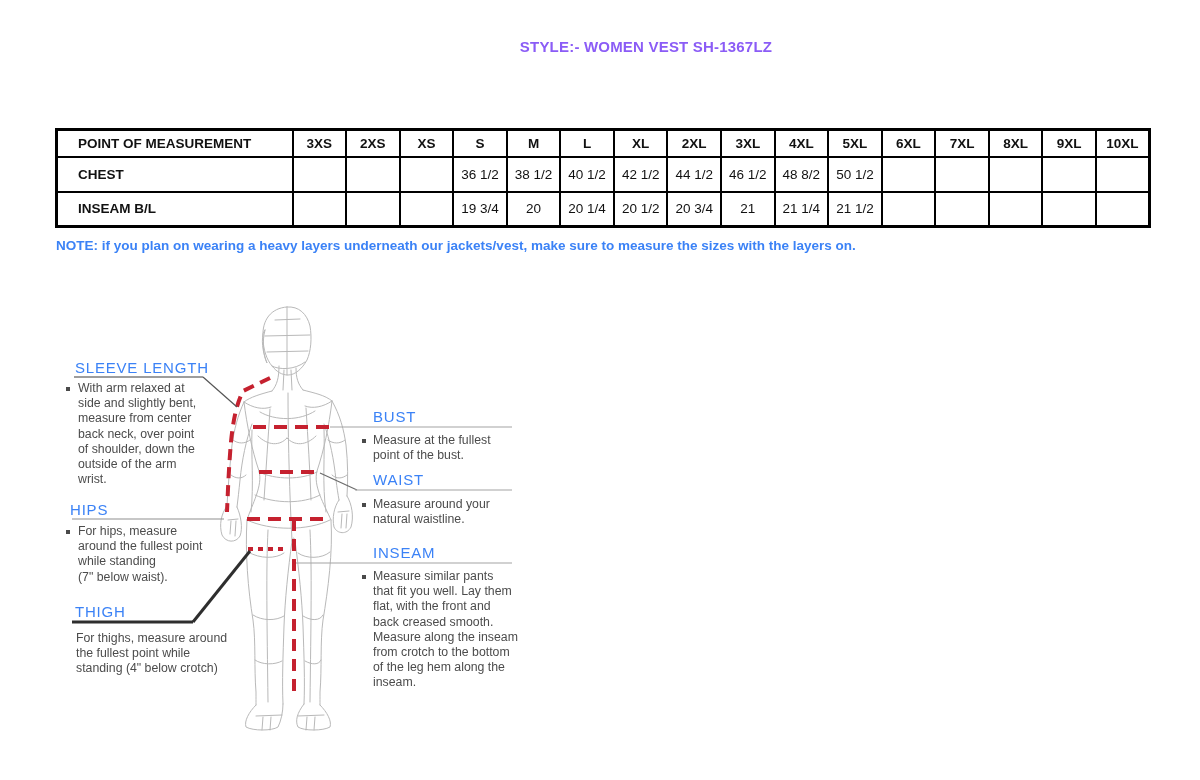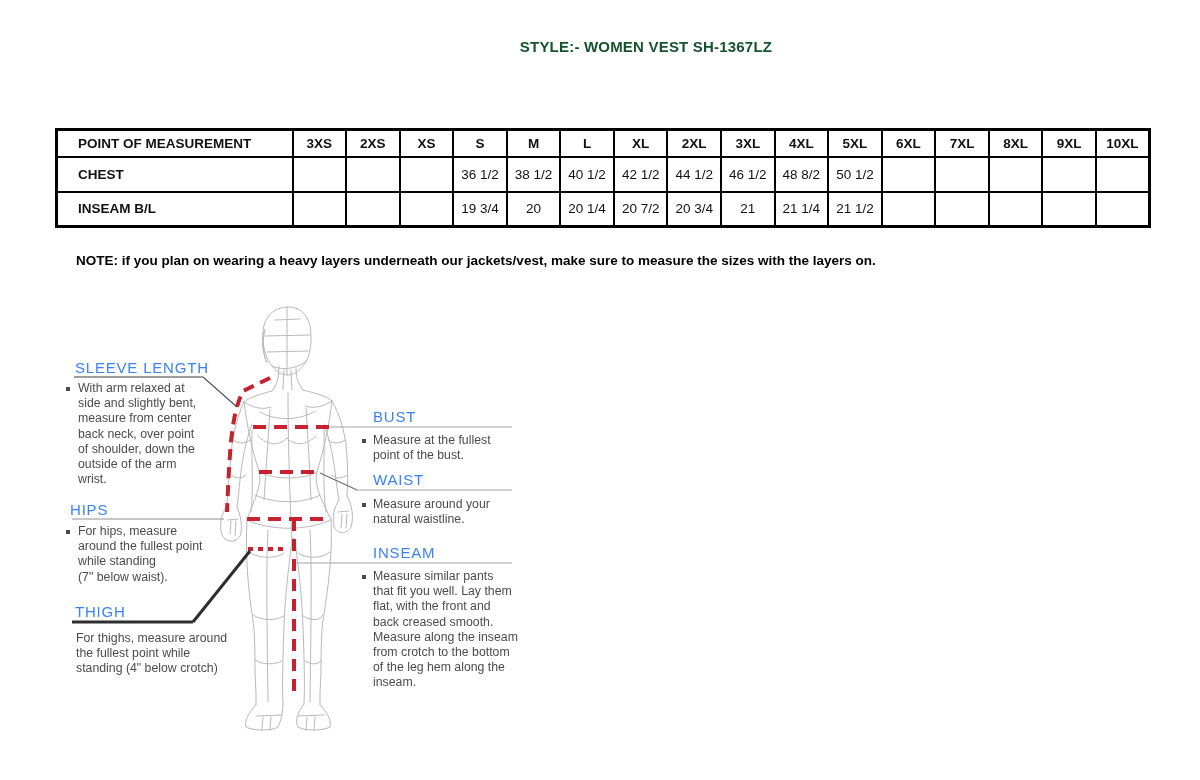--- a/index.html
+++ b/index.html
@@ -2,37 +2,37 @@
 <html><head>
 <meta charset="utf-8">
 <style>
   * { margin:0; padding:0; box-sizing:border-box; }
   html,body { width:1200px; height:780px; background:#ffffff; overflow:hidden;
     font-family:"Liberation Sans", sans-serif; }
   .page { position:relative; width:1200px; height:780px; background:#fff; }
 
   
   .title { position:absolute; top:38px; left:0; width:100%; text-align:center;
-    padding-left:92px; font-size:15px; font-weight:bold; color:#14532d; letter-spacing:0.2px; }
+    padding-left:92px; font-size:15px; font-weight:bold; color:#8b5cf6; letter-spacing:0.2px; }
 
   
   .size-table-wrap { position:absolute; top:128px; left:55px; width:1096px; }
   table.size-table { width:100%; border-collapse:collapse; table-layout:fixed;
     border:3px solid #000; }
   table.size-table th, table.size-table td { border:2px solid #000; font-size:13.5px;
     color:#111; text-align:center; vertical-align:middle; overflow:hidden; white-space:nowrap; }
   table.size-table thead tr { height:27px; }
   table.size-table tbody tr { height:35px; }
   table.size-table .col-label { width:236px; text-align:left; padding-left:20px; font-weight:bold; }
   table.size-table th { font-weight:bold; }
   table.size-table td { font-weight:normal; }
 
   
-  .note { position:absolute; top:253px; left:56px; width:1100px; font-size:13.5px;
-    font-weight:bold; color:#000000;margin-left:20px; }
+  .note { position:absolute; top:238px; left:56px; width:1100px; font-size:13.5px;
+    font-weight:bold; color:#3b82f6; }
 
   
   .diagram { position:absolute; top:290px; left:0; width:560px; height:490px; }
   .diagram svg { position:absolute; top:0; left:0; }
   .m-label { position:absolute; font-size:15px; color:#3b82f6; letter-spacing:0.8px;
     white-space:nowrap; }
   .m-desc { position:absolute; font-size:12.3px; line-height:15.2px; color:#4c4c4c;
     white-space:pre-line; }
   .bullet { position:absolute; width:4px; height:4px; background:#4a4a4a; }
 </style>
@@ -87,21 +87,21 @@
             <td></td>
           </tr>
           <tr>
             <td class="col-label">INSEAM B/L</td>
             <td></td>
             <td></td>
             <td></td>
             <td>19 3/4</td>
             <td>20</td>
             <td>20 1/4</td>
-            <td>20 7/2</td>
+            <td>20 1/2</td>
             <td>20 3/4</td>
             <td>21</td>
             <td>21 1/4</td>
             <td>21 1/2</td>
             <td></td>
             <td></td>
             <td></td>
             <td></td>
             <td></td>
           </tr>

